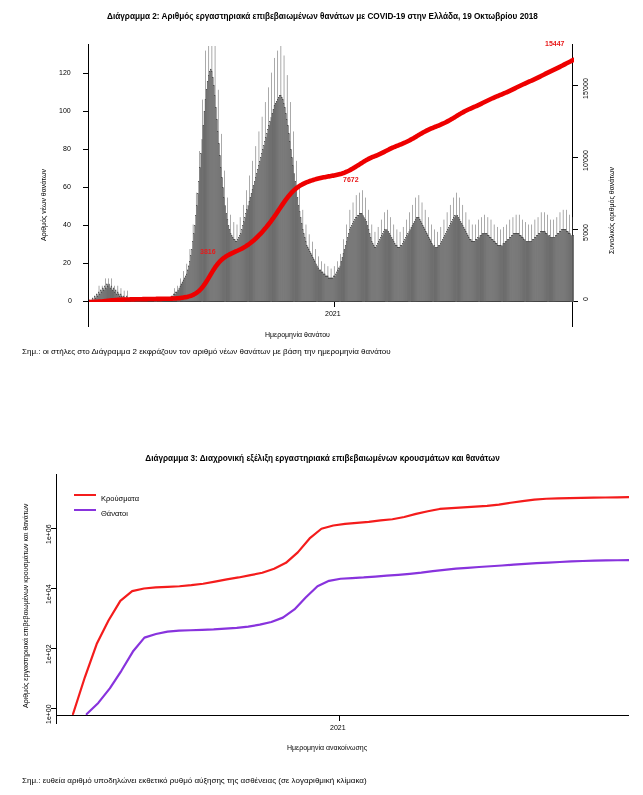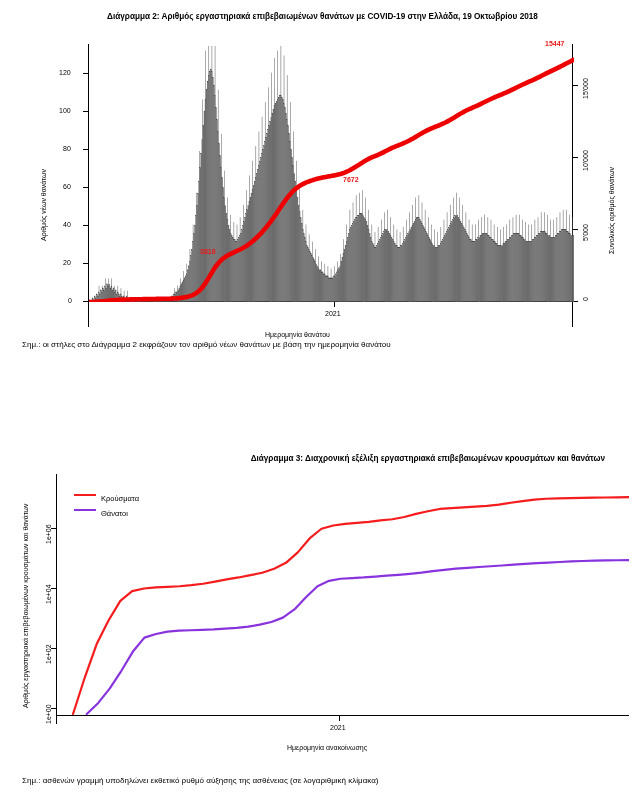--- a/index.html
+++ b/index.html
@@ -738,27 +738,27 @@
 
       <div class="data-label" style="left:545px; top:14px;">15447</div>
       <div class="data-label" style="left:200px; top:222px;">3816</div>
       <div class="data-label" style="left:343px; top:150px;">7672</div>
 
       <div class="axis-title" style="left:265px; top:305px;">Ημερομηνία θανάτου</div>
       <div class="axis-title vert" style="left:40px; top:215px;">Αριθμός νέων θανάτων</div>
       <div class="axis-title vert" style="left:608px; top:228px;">Συνολικός αριθμός θανάτων</div>
     </div>
 
-    <div class="note" style="left:22px; top:339px; width:600px;">Σημ.: οι στήλες στο Διάγραμμα 2 εκφράζουν τον αριθμό νέων θανάτων με βάση την ημερομηνία θανάτου</div>
+    <div class="note" style="left:22px; top:346px; width:600px;">Σημ.: οι στήλες στο Διάγραμμα 2 εκφράζουν τον αριθμό νέων θανάτων με βάση την ημερομηνία θανάτου</div>
   </div>
 
 
   <div class="chart-block" style="position:absolute; left:0; top:450px; width:643px; height:345px;">
 
-    <div class="chart-title" style="position:absolute; left:40px; top:4px; width:565px;text-align:right;">Διάγραμμα 3: Διαχρονική εξέλιξη εργαστηριακά επιβεβαιωμένων κρουσμάτων και θανάτων</div>
+    <div class="chart-title" style="position:absolute; left:40px; top:4px; width:565px;">Διάγραμμα 3: Διαχρονική εξέλιξη εργαστηριακά επιβεβαιωμένων κρουσμάτων και θανάτων</div>
 
     <div class="plot" style="position:absolute; left:0; top:18px; width:643px; height:300px;">
 
       <div class="axis-line" style="left:56px; top:6px; width:1px; height:250px;"></div>
       <div class="axis-line" style="left:56px; top:247px; width:573px; height:1px;"></div>
 
       <div class="tick" style="left:51px; top:240px; width:5px; height:1px;"></div>
       <div class="tick" style="left:51px; top:180px; width:5px; height:1px;"></div>
       <div class="tick" style="left:51px; top:120px; width:5px; height:1px;"></div>
       <div class="tick" style="left:51px; top:60px; width:5px; height:1px;"></div>
@@ -784,16 +784,16 @@
         <div class="legend-row">
           <span class="legend-swatch" style="background:#8833dd;"></span>
           <span class="legend-label">Θάνατοι</span>
         </div>
       </div>
 
       <div class="axis-title" style="left:287px; top:276px;">Ημερομηνία ανακοίνωσης</div>
       <div class="axis-title vert" style="left:22px; top:240px;">Αριθμός εργαστηριακά επιβεβαιωμένων κρουσμάτων και θανάτων</div>
     </div>
 
-    <div class="note" style="left:22px; top:325px; width:600px;">Σημ.: ασθενών γραμμή υποδηλώνει εκθετικό ρυθμό αύξησης της ασθένειας (σε λογαριθμική κλίμακα)</div>
+    <div class="note" style="left:22px; top:325px; width:600px;">Σημ.: ευθεία αριθμό υποδηλώνει εκθετικό ρυθμό αύξησης της ασθένειας (σε λογαριθμική κλίμακα)</div>
   </div>
 
 </div>
 
 </body></html>

